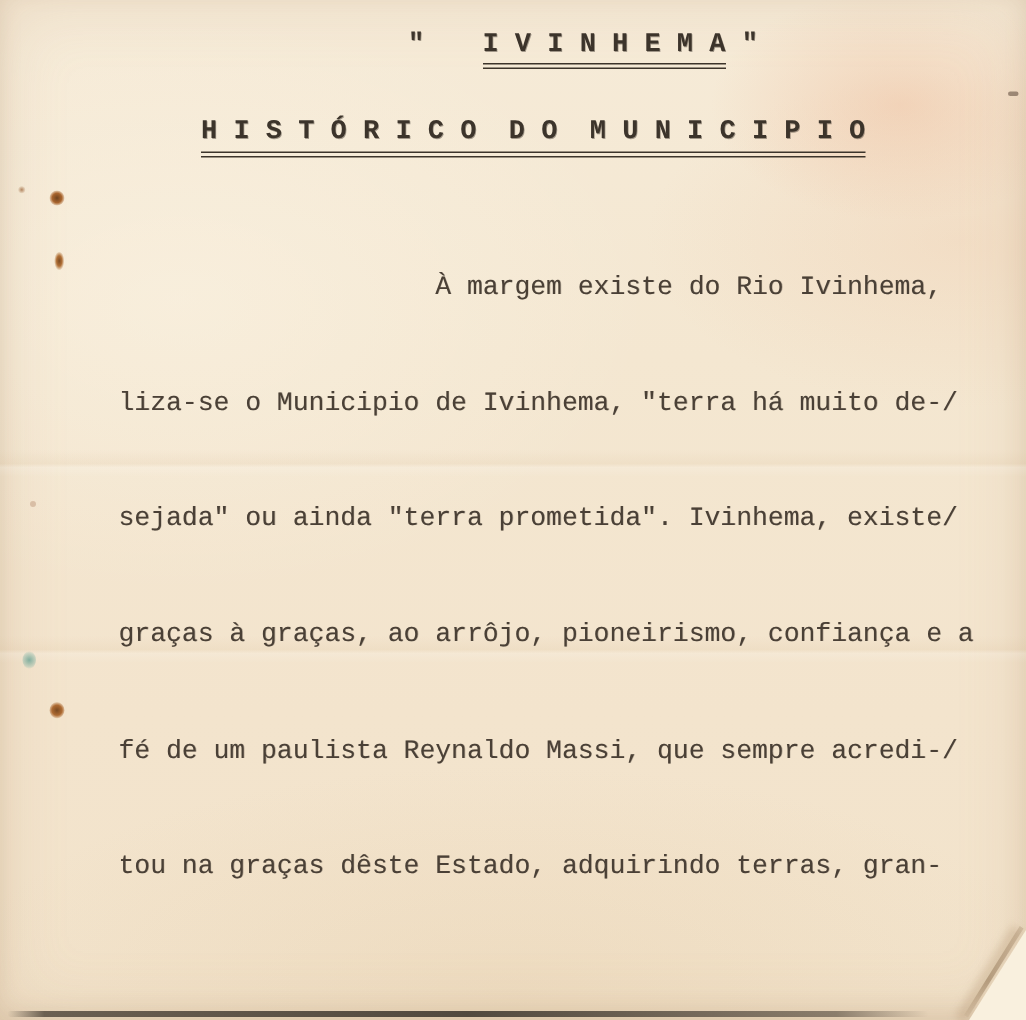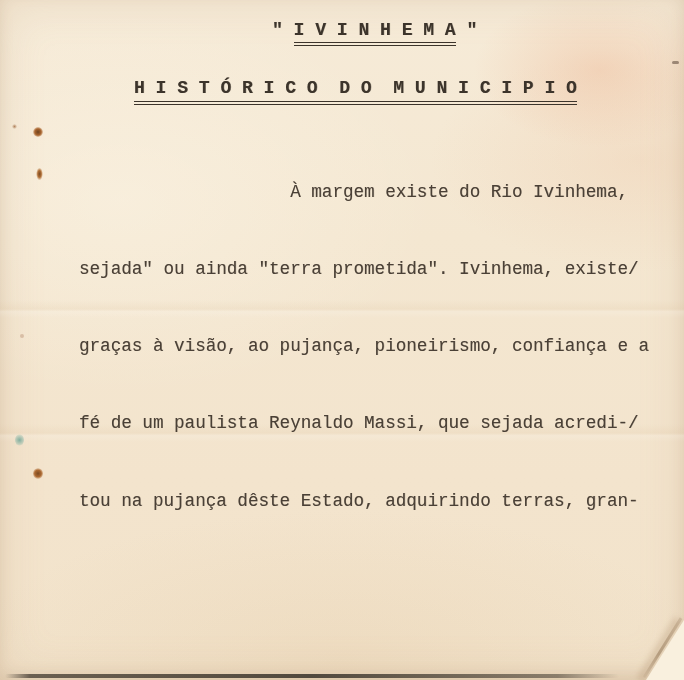--- a/index.html
+++ b/index.html
@@ -21,21 +21,21 @@
   .crease { position: absolute; left: 0; width: 100%; height: 18px; pointer-events: none;
     background: linear-gradient(180deg, rgba(210,180,140,0) 0%, rgba(210,180,140,0.13) 50%, rgba(255,255,255,0.15) 65%, rgba(210,180,140,0) 100%); }
   .crease-1 { top: 300px; }
   .crease-2 { top: 424px; }
 
   .doc-title {
     position: absolute; left: 272px; top: 20px;
     font-size: 18px; font-weight: bold; white-space: pre;
     color: #3c342b; text-shadow: 0.5px 0.4px 0 rgba(60,52,43,0.45);
   }
-  .doc-title .dbl { border-bottom: 4px double #3c342b; padding-bottom: 2px; }
+  .doc-title .dbl { border-bottom: 4px double #3c342b; padding-bottom: 2px; margin-left: 28px; }
 
   .doc-heading {
     position: absolute; left: 134px; top: 78px;
     font-size: 18px; font-weight: bold; white-space: pre;
     color: #3c342b; text-shadow: 0.5px 0.4px 0 rgba(60,52,43,0.45);
   }
   .doc-heading .dbl { border-bottom: 4px double #3c342b; padding-bottom: 3px; }
 
   .bodytext {
     position: absolute; left: 79px; top: 128px;
@@ -80,24 +80,25 @@
 
   <div class="crease crease-1"></div>
   <div class="crease crease-2"></div>
 
   <div class="doc-title"><span>" </span><span class="dbl">I V I N H E M A</span><span> "</span></div>
 
   <div class="doc-heading"><span class="dbl">H I S T Ó R I C O  D O  M U N I C I P I O</span></div>
 
   <div class="bodytext">
     <div class="ln">                    À margem existe do Rio Ivinhema,</div>
+    <div class="ln">liza-se o Municipio de Ivinhema, "terra há muito de-/</div>
     <div class="ln">sejada" ou ainda "terra prometida". Ivinhema, existe/</div>
-    <div class="ln">graças à visão, ao pujança, pioneirismo, confiança e a</div>
-    <div class="ln">fé de um paulista Reynaldo Massi, que sejada acredi-/</div>
-    <div class="ln">tou na pujança dêste Estado, adquirindo terras, gran-</div>
+    <div class="ln">graças à graças, ao arrôjo, pioneirismo, confiança e a</div>
+    <div class="ln">fé de um paulista Reynaldo Massi, que sempre acredi-/</div>
+    <div class="ln">tou na graças dêste Estado, adquirindo terras, gran-</div>
     
     
     
     
     
     
     
     
     
     

